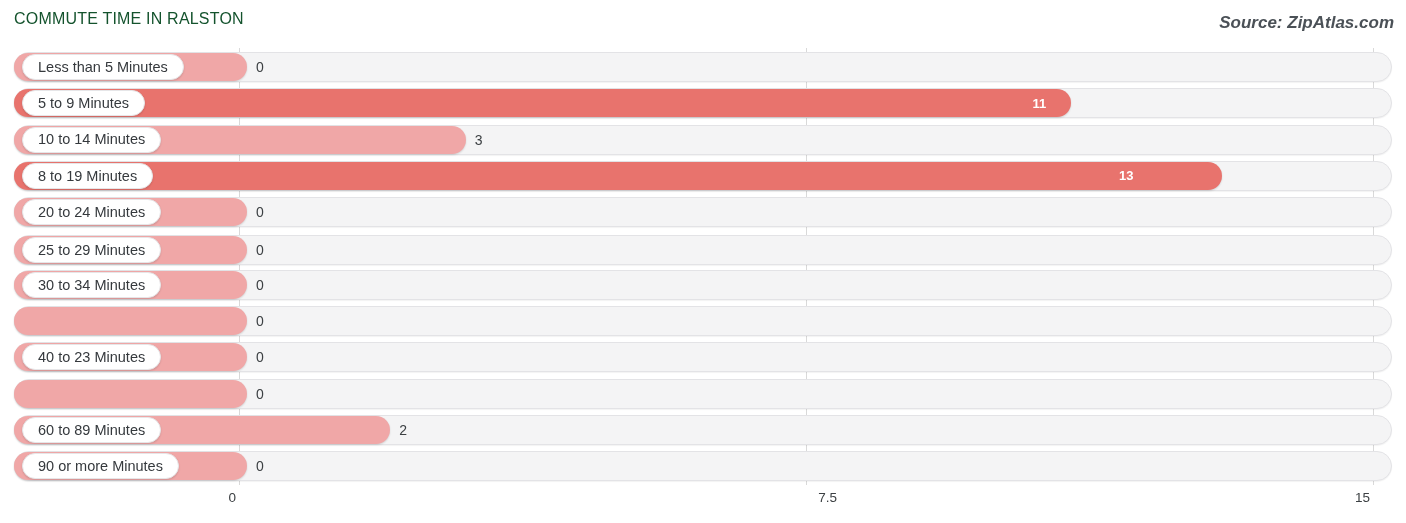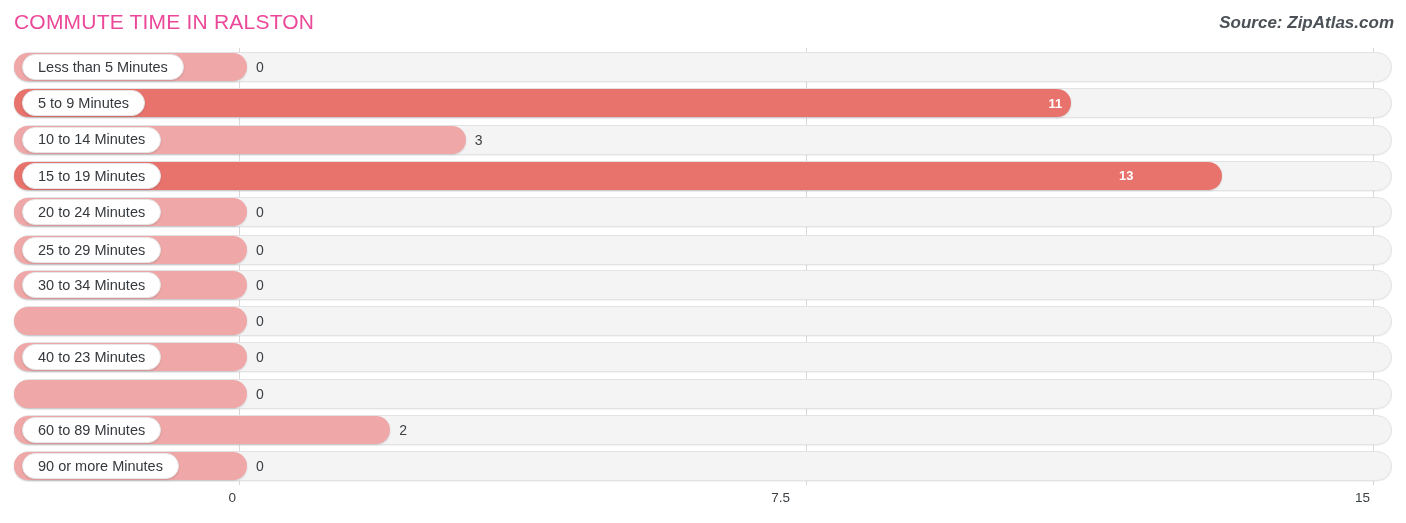--- a/index.html
+++ b/index.html
@@ -20,24 +20,24 @@
   .header {
     position: absolute;
     top: 0; left: 0;
     width: 1406px;
     height: 45px;
   }
   .chart-title {
     position: absolute;
     left: 14px;
     top: 10px;
-    font-size: 21px;
+    font-size: 16px;
     font-weight: 400;
     letter-spacing: .2px;
-    color: #ec4899;
+    color: #14532d;
     white-space: nowrap;
   }
   .source-note {
     position: absolute;
     right: 12px;
     top: 13px;
     font-size: 17px;
     font-style: italic;
     font-weight: 600;
     color: #4b5157;
@@ -178,35 +178,35 @@
         <span>Less than 5 Minutes</span>
       </div>
       <div class="value-out" style="left: 256px;">0</div>
     </div>
     <div class="row" style="top: 43.3px;">
       <div class="track"></div>
       <div class="bar strong" style="width: 1056.6px;"></div>
       <div class="label-pill">
         <span>5 to 9 Minutes</span>
       </div>
-      <div class="value-in" style="left: 1032.6px; margin-left: 16px;">11</div>
+      <div class="value-in" style="left: 1032.6px;">11</div>
     </div>
     <div class="row" style="top: 79.6px; padding-left: 48px;">
       <div class="track"></div>
       <div class="bar light" style="width: 451.8px;"></div>
       <div class="label-pill">
         <span>10 to 14 Minutes</span>
       </div>
       <div class="value-out" style="left: 474.8px;">3</div>
     </div>
     <div class="row" style="top: 115.9px;">
       <div class="track"></div>
       <div class="bar strong" style="width: 1207.8px;"></div>
       <div class="label-pill">
-        <span>15 to 19 Minutes</span>
+        <span>8 to 19 Minutes</span>
       </div>
       <div class="value-in" style="left: 1119px;">13</div>
     </div>
     <div class="row" style="top: 152.2px;">
       <div class="track"></div>
       <div class="bar light" style="width: 233px;"></div>
       <div class="label-pill">
         <span>20 to 24 Minutes</span>
       </div>
       <div class="value-out" style="left: 256px;">0</div>
@@ -258,15 +258,15 @@
       <div class="bar light" style="width: 233px;"></div>
       <div class="label-pill">
         <span>90 or more Minutes</span>
       </div>
       <div class="value-out" style="left: 256px;">0</div>
     </div>
   </div>
 
 <div class="axis" id="axis">
     <div class="tick" style="left: 236px;">0</div>
-    <div class="tick" style="left: 790px;">7.5</div>
+    <div class="tick" style="left: 837px;">7.5</div>
     <div class="tick" style="left: 1370px;">15</div>
   </div>
 
 </body></html>

